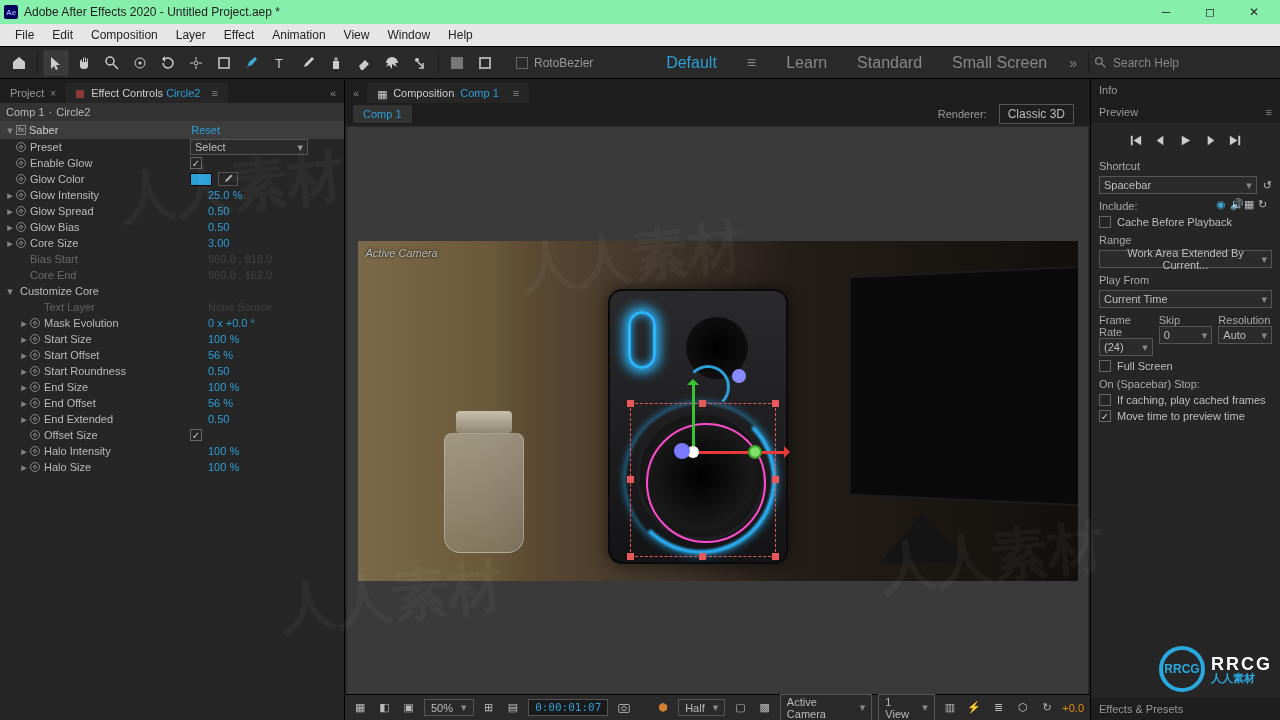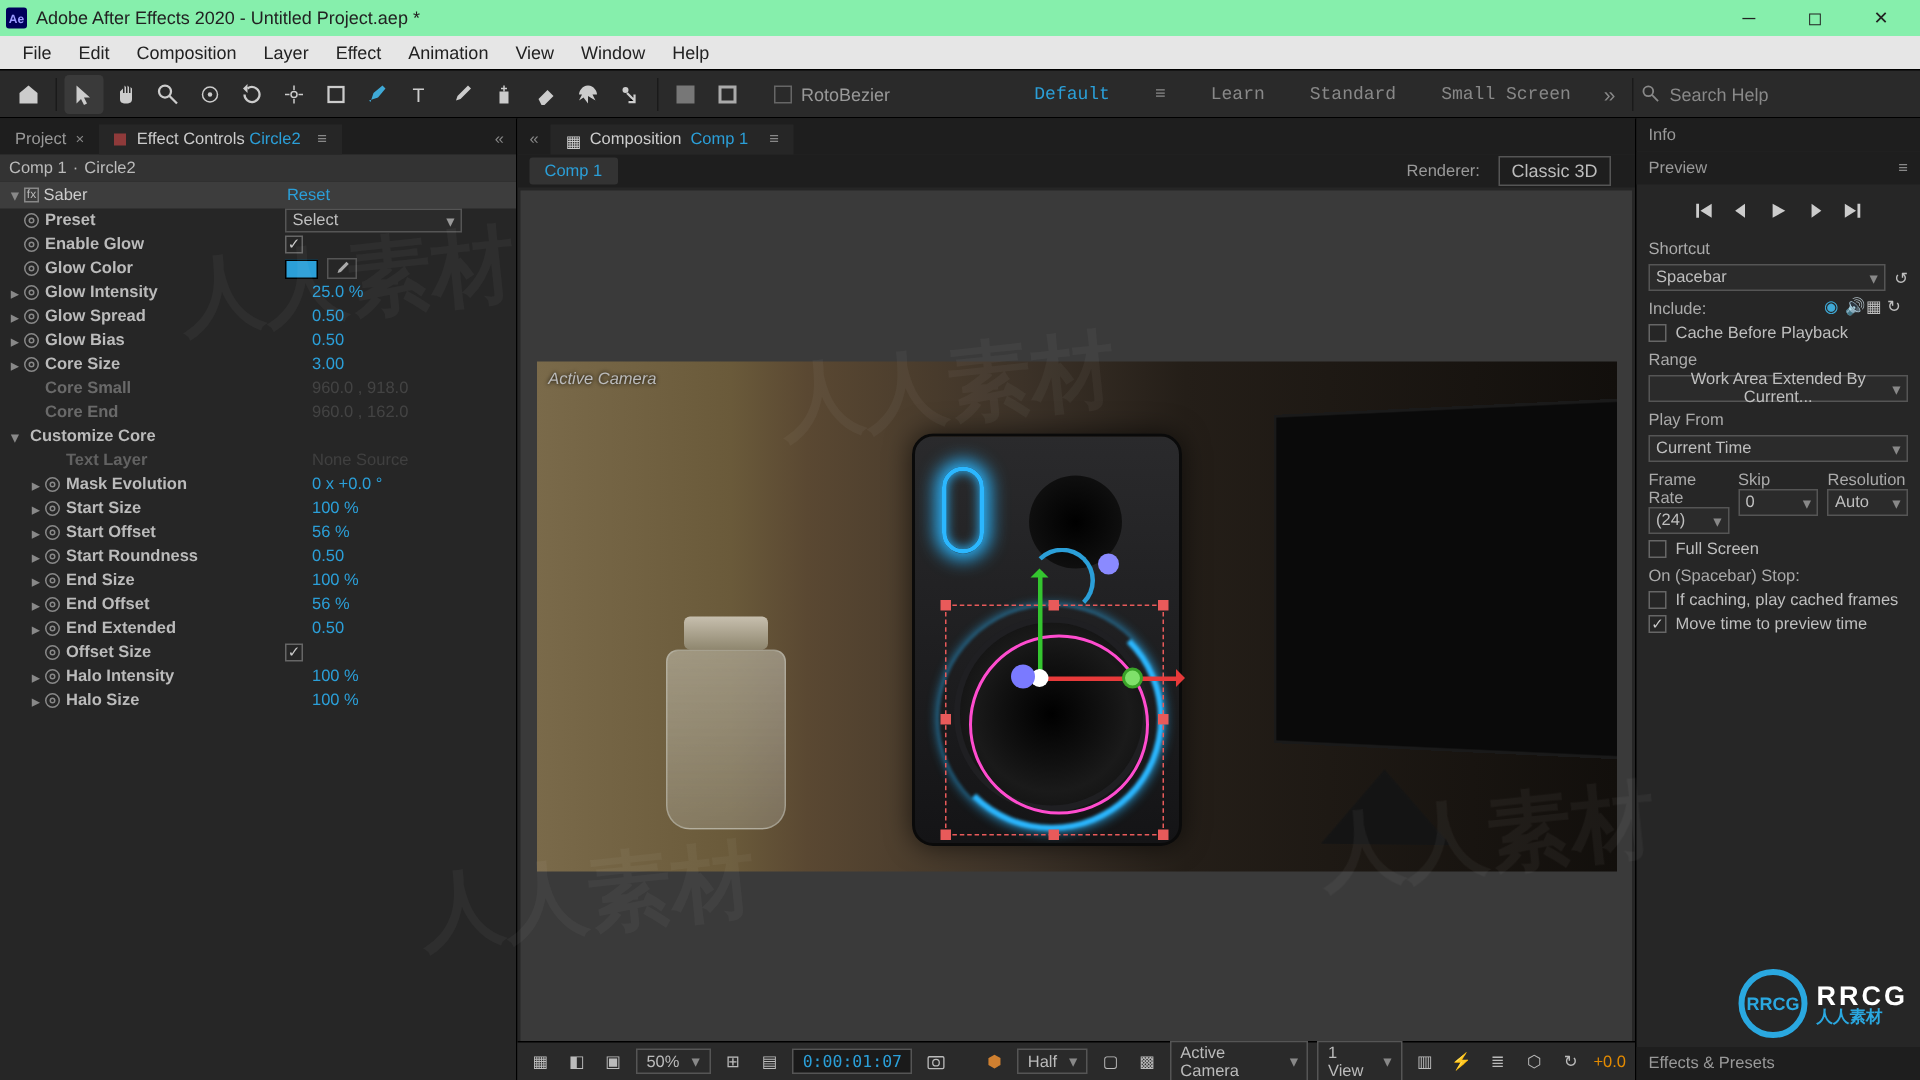--- a/index.html
+++ b/index.html
@@ -26,21 +26,21 @@
   .menubar span{padding:0 9px;line-height:22px;cursor:default;}
 
   
   .toolbar{height:33px;background:var(--bg3);border-top:1px solid #000;border-bottom:1px solid #000;display:flex;align-items:center;padding:0 6px;gap:2px;}
   .toolbtn{width:26px;height:26px;display:flex;align-items:center;justify-content:center;border-radius:3px;color:#ccc;}
   .toolbtn.active{background:#3a3a3a;}
   .toolbtn svg{width:16px;height:16px;}
   .toolbar .vsep{width:1px;height:22px;background:#1a1a1a;margin:0 3px;}
   .toolbar .cb{width:12px;height:12px;border:1px solid #666;margin-right:4px;}
   .toolbar .label{color:#999;font-size:12px;margin-right:10px;}
-  .toolbar .ws{color:#888;padding:0 14px;font-size:12px;cursor:default;font-family:Liberation Mono, monospace;}
+  .toolbar .ws{color:#888;padding:0 14px;font-size:16px;cursor:default;}
   .toolbar .ws.active{color:var(--blue);}
   .toolbar .search{display:flex;align-items:center;gap:6px;color:#888;width:180px;}
   .toolbar .chev{color:#888;font-size:14px;padding:0 6px;}
 
   
   .main{display:flex;height:calc(720px - 24px - 22px - 33px);}
 
   
   .left{width:345px;background:var(--panel);display:flex;flex-direction:column;border-right:1px solid #000;}
   .tabs{height:24px;background:var(--bg2);display:flex;align-items:flex-end;font-size:11px;}
@@ -51,21 +51,21 @@
   .itemlnk{color:var(--blue);}
   .breadcrumb{height:18px;background:#333;display:flex;align-items:center;padding:0 6px;font-size:11px;color:#bbb;gap:4px;}
   .fxrow{display:flex;align-items:center;height:16px;padding:0 4px;font-size:11px;}
   .fxrow.hdr{background:#3d3d3d;height:18px;}
   .fxrow .togf{width:10px;height:10px;border:1px solid #888;margin-right:3px;font-size:8px;line-height:8px;text-align:center;color:#bbb;}
   .fxrow .fxlab{color:#ccc;flex:0 0 auto;margin-right:6px;}
   .fxrow .reset{color:var(--blue);margin-left:auto;margin-right:120px;}
   .fxrow .arrow{width:12px;text-align:center;color:#888;}
   .fxrow .stop{width:10px;height:10px;border:1px solid #888;border-radius:50%;margin-right:4px;position:relative;}
   .fxrow .stop::after{content:"";position:absolute;inset:2px;border:1px solid #888;border-radius:50%;}
-  .fxrow .plab{color:#bbb;font-weight:bold;}
+  .fxrow .plab{color:#bbb;}
   .fxrow .pval{color:var(--blue);position:absolute;left:208px;}
   .fxrow .pval.dim{color:#666;}
   .fxrow .chk{width:12px;height:12px;border:1px solid #666;position:absolute;left:190px;display:flex;align-items:center;justify-content:center;font-size:10px;color:#ccc;}
   .fxrow .swatch{width:22px;height:13px;background:#2b9fd8;border:1px solid #000;position:absolute;left:190px;}
   .fxrow .eyedrop{position:absolute;left:218px;width:20px;height:14px;border:1px solid #555;display:flex;align-items:center;justify-content:center;}
   .fxrow .drop{width:118px;height:16px;border:1px solid #555;background:#2b2b2b;position:absolute;left:190px;display:flex;align-items:center;padding:0 4px;font-size:11px;}
   .fxrow .drop::after{content:"▾";position:absolute;right:4px;color:#999;}
   .fxbody{position:relative;overflow:hidden;}
   .fxline{position:relative;}
 
@@ -349,21 +349,21 @@
           </div>
       <div class="fxrow fxline">
             <span class="arrow">▸</span>
             <span class="stop"></span>
             <span class="plab">Core Size</span>
             <span class="pval">3.00</span>
           </div>
       <div class="fxrow fxline" style="opacity:0.45">
             <span class="arrow"></span>
             <span style="width:14px"></span>
-            <span class="plab">Core Small</span>
+            <span class="plab">Bias Start</span>
             <span class="pval dim">960.0 , 918.0</span>
           </div>
       <div class="fxrow fxline" style="opacity:0.45">
             <span class="arrow"></span>
             <span style="width:14px"></span>
             <span class="plab">Core End</span>
             <span class="pval dim">960.0 , 162.0</span>
           </div>
       <div class="fxrow fxline">
             <span class="arrow">▾</span>

